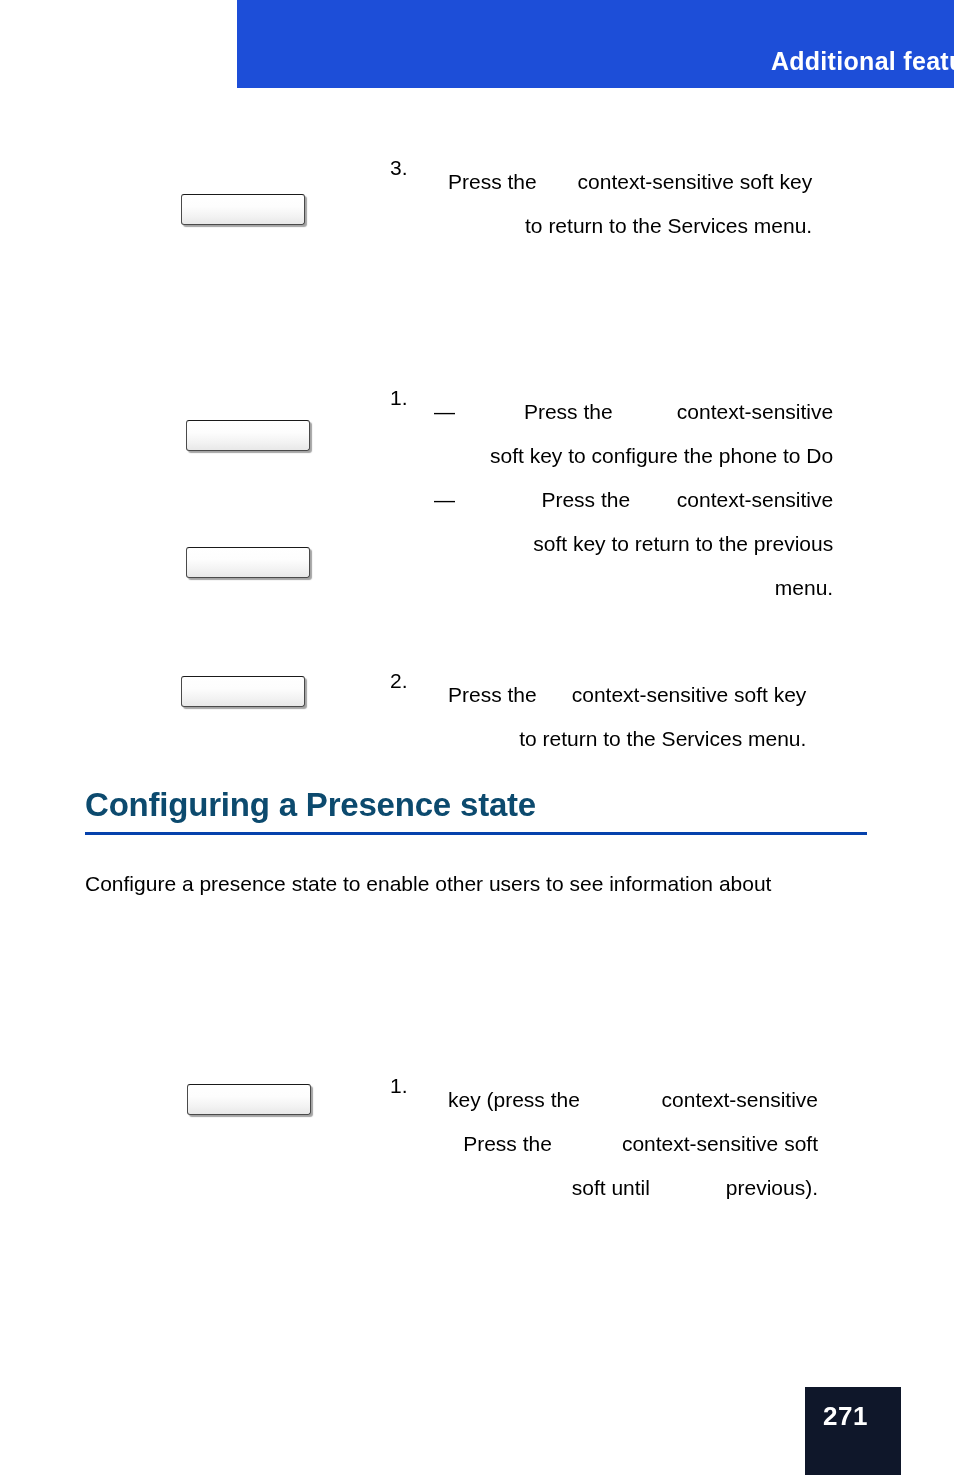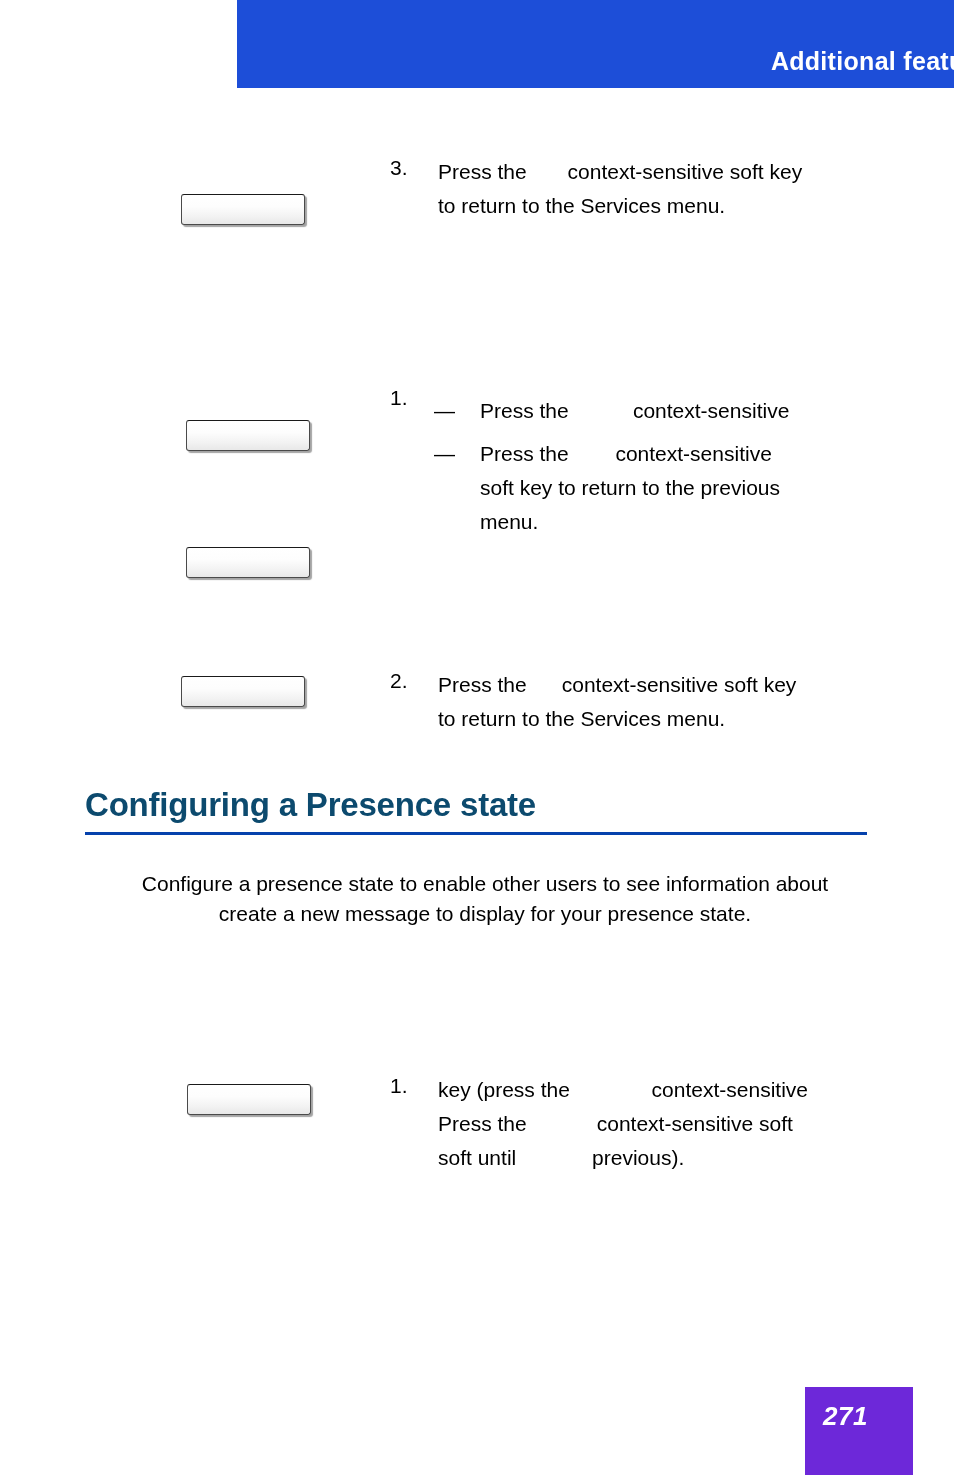--- a/index.html
+++ b/index.html
@@ -51,21 +51,22 @@
     line-height: 30px;
   }
   .step-body {
     position: absolute;
     left: 44px;
     top: 0;
     font-size: 21px;
     line-height: 30px;
   }
   .step-body p {
-    margin: 4px;
+    margin: 14px;
+    text-align: right;
   }
 
   
   .subitem {
     position: relative;
     margin-top: 13px;
     padding-left: 42px;
     font-size: 21px;
     line-height: 30px;
   }
@@ -120,31 +121,30 @@
 
   
   .body-para {
     position: absolute;
     left: 85px;
     top: 869px;
     width: 800px;
     font-size: 21px;
     line-height: 30px;
   }
-  .body-para p { margin: 0; text-align: center; }
+  .body-para p { margin: 0; }
 
   
   .footer-block {
     position: absolute;
     left: 805px;
     top: 1387px;
-    width: 108px;
+    width: 96px;
     height: 88px;
-    background: #6d28d9;
-    font-style: italic;
+    background: #0f172a;
   }
   .footer-pagenum {
     position: absolute;
     left: 18px;
     top: 14px;
     color: #ffffff;
     font-size: 26px;
     font-weight: bold;
     letter-spacing: 0.5px;
   }
@@ -169,20 +169,21 @@
 <div class="softkey" style="left:186px; top:420px;"></div>
 <div class="softkey" style="left:186px; top:547px;"></div>
 
 <div class="step" style="left:390px; top:383px; width:495px;">
   <div class="step-num">1.</div>
   <div class="step-body">
 
     <div class="subitem">
       <span class="dash">—</span>
       <p><span>Press the</span><span class="sk-label">&nbsp;&nbsp;&nbsp;&nbsp;&nbsp;&nbsp;&nbsp;&nbsp;&nbsp;&nbsp;&nbsp;</span><span>context-sensitive</span></p>
+      <p><span>soft key to configure the phone to Do</span></p>
     </div>
 
     <div class="subitem">
       <span class="dash">—</span>
       <p><span>Press the</span><span class="sk-label">&nbsp;&nbsp;&nbsp;&nbsp;&nbsp;&nbsp;&nbsp;&nbsp;</span><span>context-sensitive</span></p>
       <p><span>soft key to return to the previous</span></p>
       <p><span>menu.</span></p>
     </div>
   </div>
 </div>
@@ -195,21 +196,20 @@
     <p><span>Press the</span><span class="sk-label">&nbsp;&nbsp;&nbsp;&nbsp;&nbsp;&nbsp;</span><span>context-sensitive soft key</span></p>
     <p><span>to return to the Services menu.</span></p>
   </div>
 </div>
 
 <div class="section-heading">Configuring a Presence state</div>
 <div class="heading-rule"></div>
 
 <div class="body-para">
   <p>Configure a presence state to enable other users to see information about</p>
-  <p>create a new message to display for your presence state.</p>
 </div>
 
 <div class="softkey" style="left:187px; top:1084px;"></div>
 
 <div class="step" style="left:390px; top:1071px; width:495px;">
   <div class="step-num">1.</div>
   <div class="step-body">
     <p><span>key (press the</span><span class="sk-label">&nbsp;&nbsp;&nbsp;&nbsp;&nbsp;&nbsp;&nbsp;&nbsp;&nbsp;&nbsp;&nbsp;&nbsp;&nbsp;&nbsp;</span><span>context-sensitive</span></p>
     <p><span>Press the</span><span class="sk-label">&nbsp;&nbsp;&nbsp;&nbsp;&nbsp;&nbsp;&nbsp;&nbsp;&nbsp;&nbsp;&nbsp;&nbsp;</span><span>context-sensitive soft</span></p>
     <p><span>soft until</span><span class="sk-label">&nbsp;&nbsp;&nbsp;&nbsp;&nbsp;&nbsp;&nbsp;&nbsp;&nbsp;&nbsp;&nbsp;&nbsp;&nbsp;</span><span>previous).</span></p>

